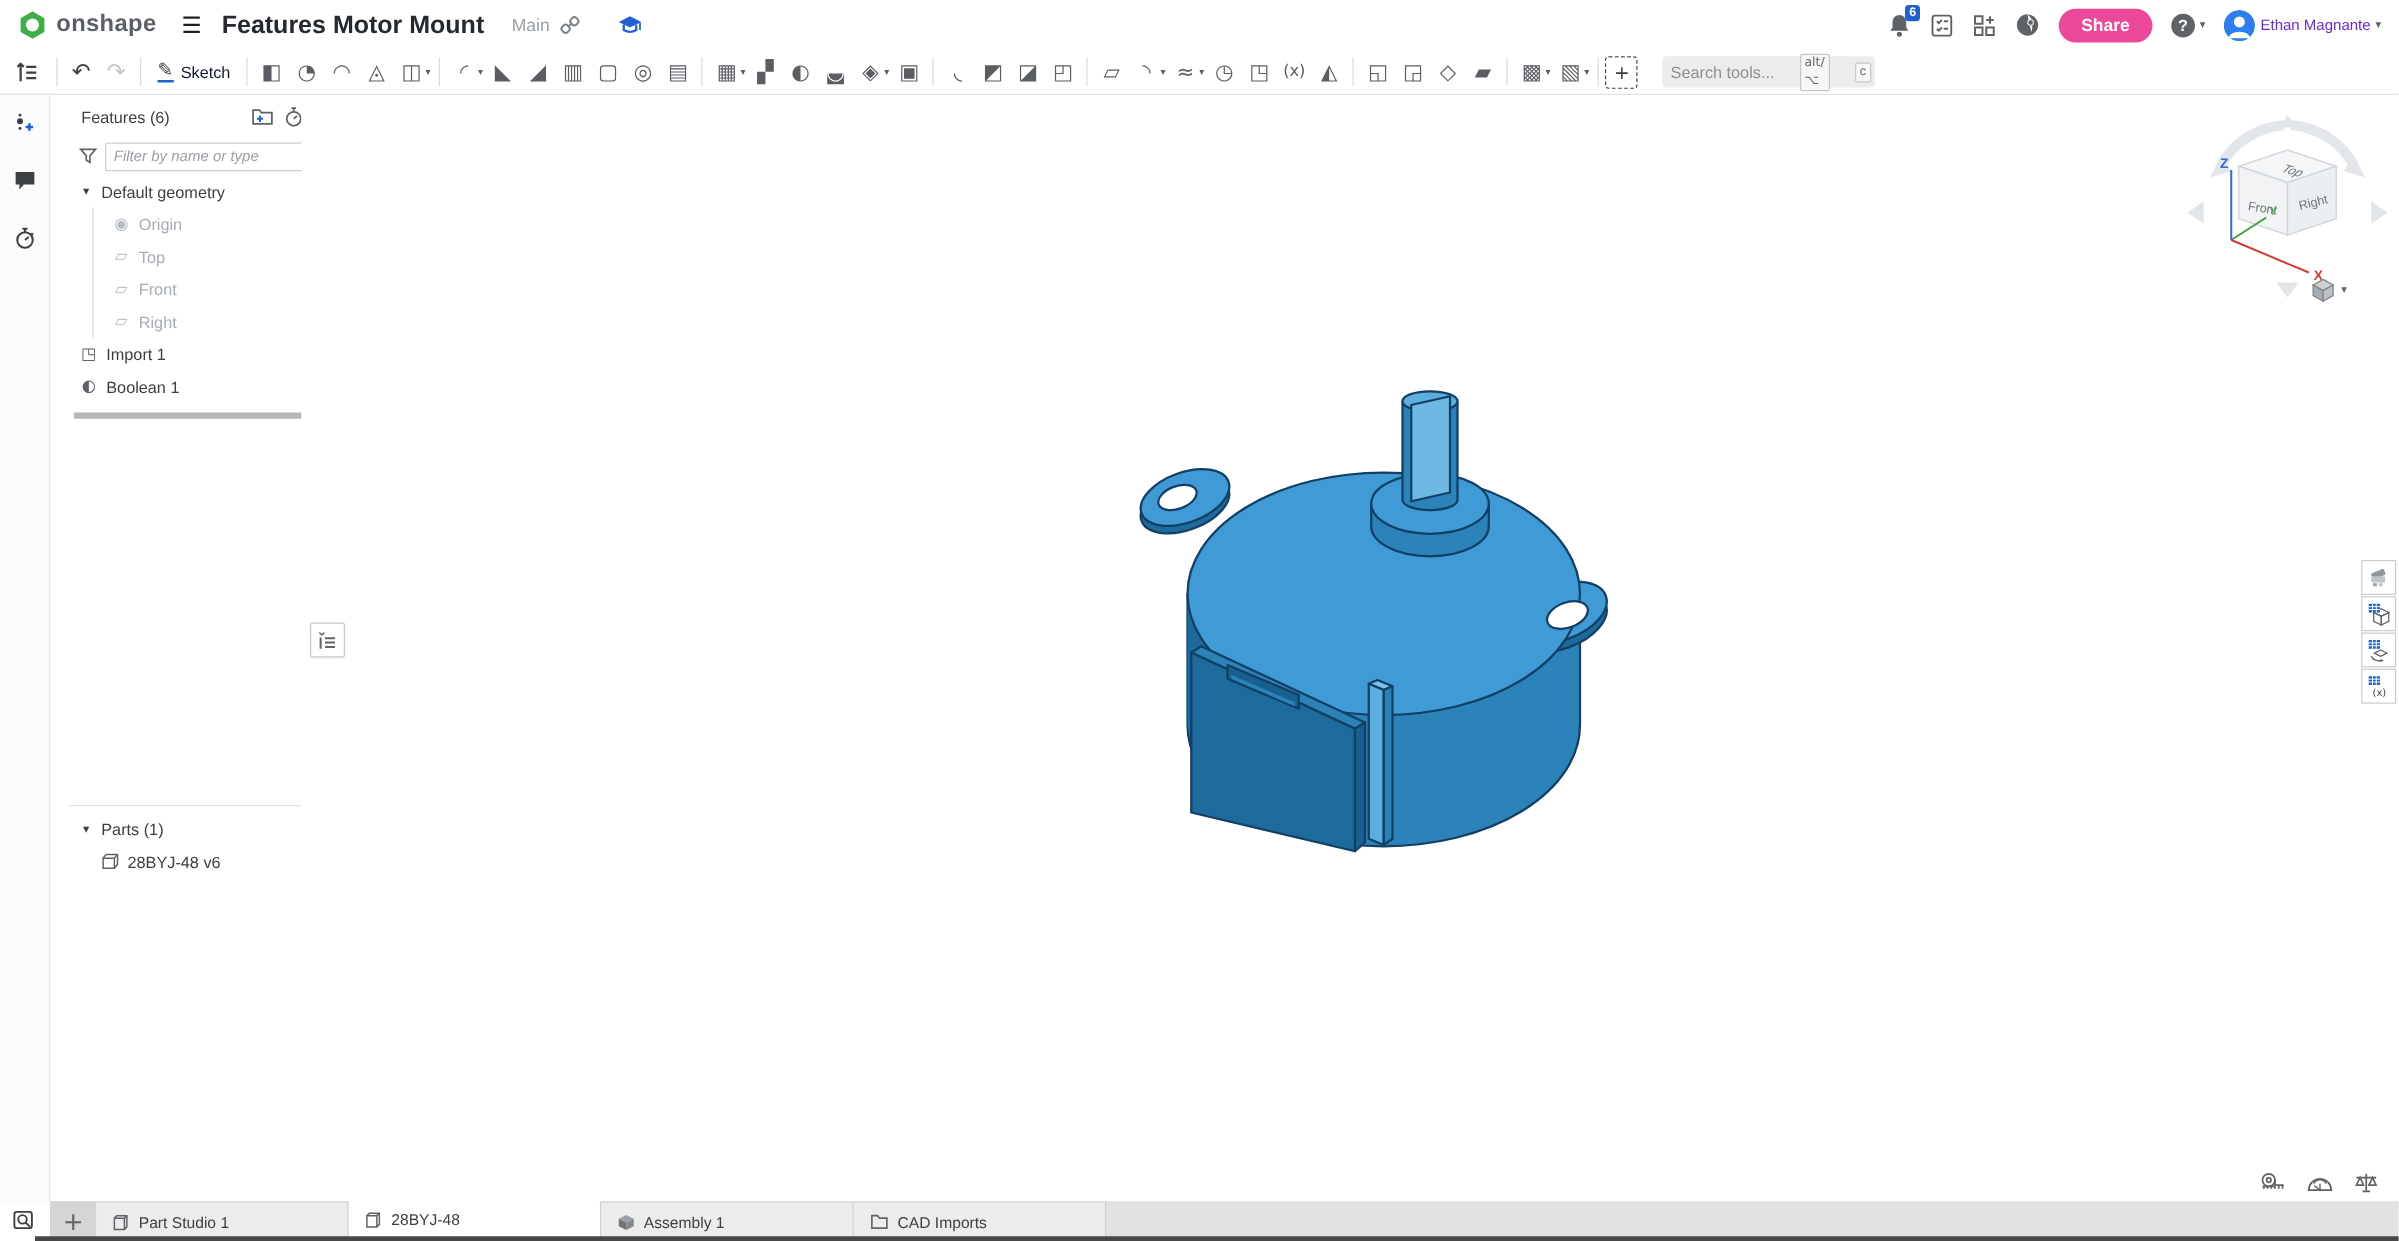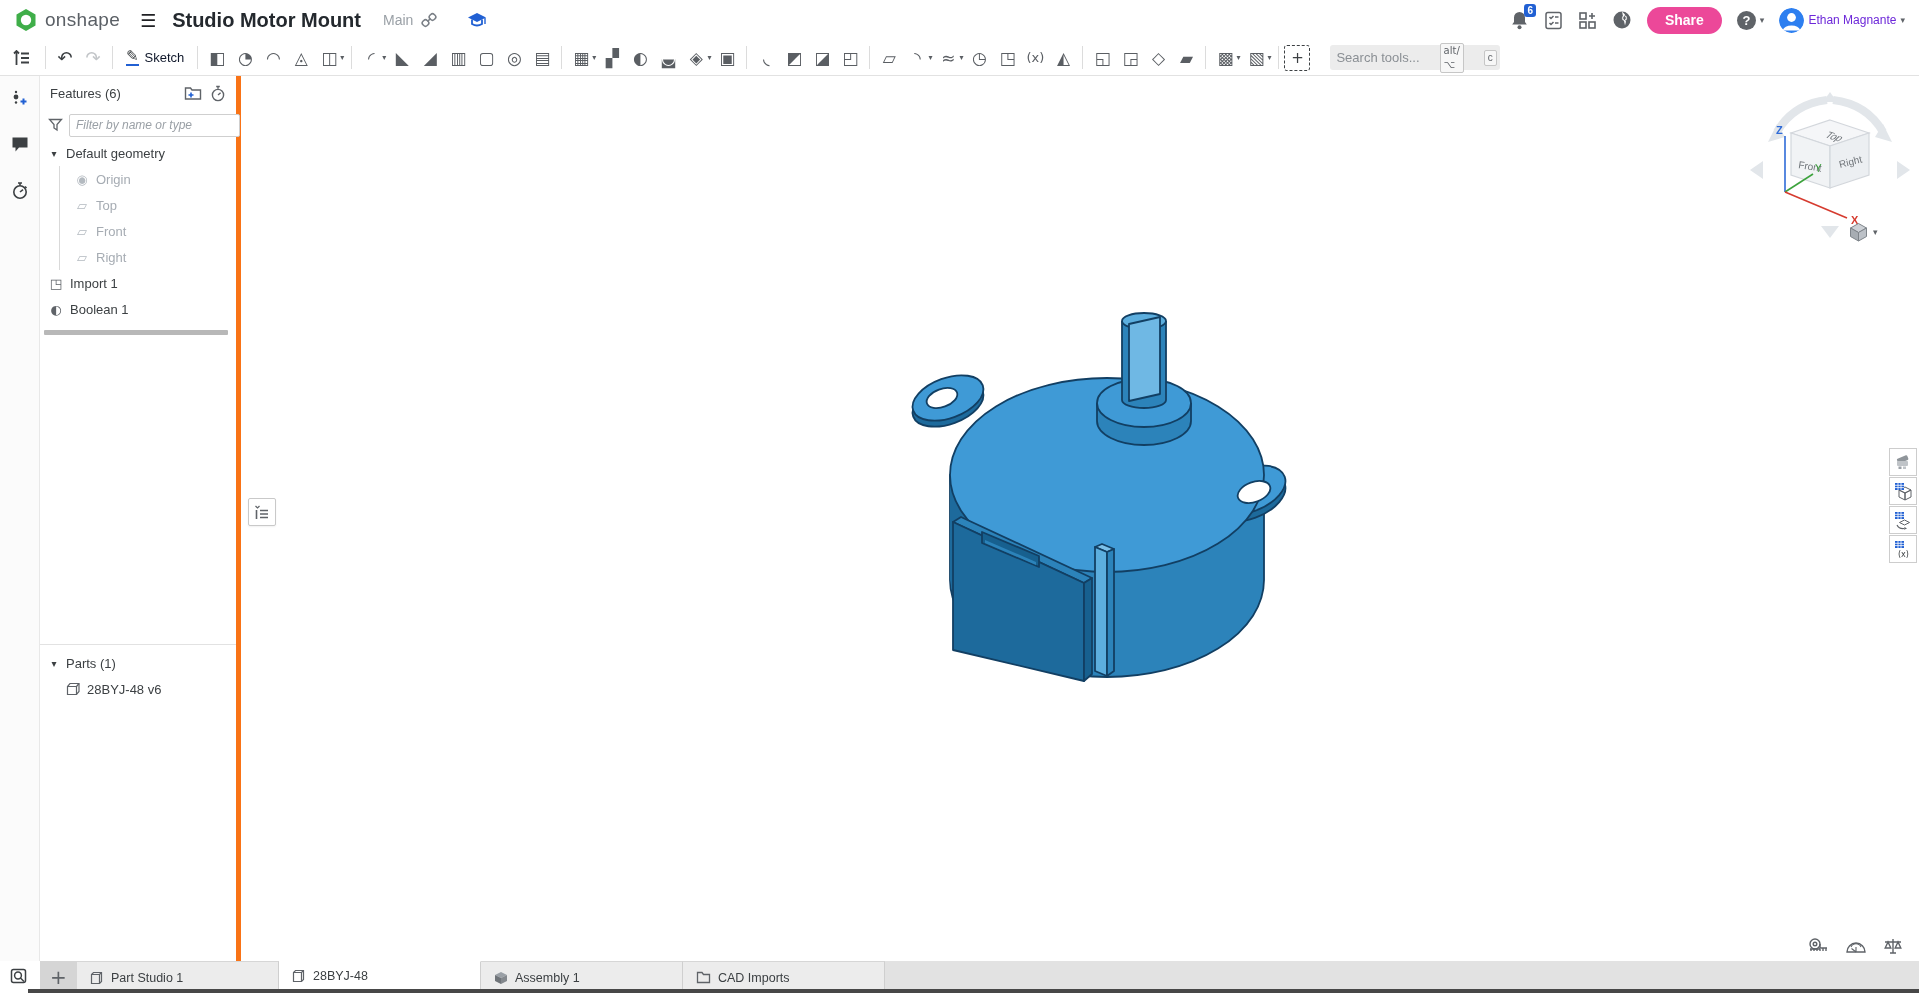--- a/index.html
+++ b/index.html
@@ -4,21 +4,21 @@
 <style>
   html,body{margin:0;padding:0}
   body{width:1919px;height:993px;position:relative;overflow:hidden;background:#fff;
        font-family:"Liberation Sans",sans-serif;color:#202124;-webkit-font-smoothing:antialiased}
   .glyph{font-family:"DejaVu Sans",sans-serif}
 
   
   .top{position:absolute;left:0;top:0;right:0;height:40px;display:flex;align-items:center;
        padding:0 14px;box-sizing:border-box;background:#fff}
   .logo{display:flex;align-items:center;gap:7px;cursor:pointer}
-  .logotext{font-size:19px;font-weight:400;color:#5b6066;letter-spacing:.3px}
+  .logotext{font-size:19px;font-weight:700;color:#5b6066;letter-spacing:.3px}
   .hamburger{font-size:18px;color:#202124;margin-left:20px;cursor:pointer}
   .doctitle{font-size:20px;font-weight:700;color:#24292e;margin-left:16px;white-space:nowrap}
   .wsname{font-size:14px;color:#9aa0a6;margin-left:22px}
   .iconbtn{display:flex;align-items:center;justify-content:center;cursor:pointer;position:relative}
   .top-right{margin-left:auto;display:flex;align-items:center;gap:15px}
   .badge{position:absolute;top:-6px;right:-7px;background:#2160d3;color:#fff;font-size:10px;
          line-height:13px;padding:0 3px;border-radius:3px;font-weight:700}
   .share{background:#ec4899;color:#fff;border:none;border-radius:14px;height:27px;padding:0 18px;
          font-size:14px;font-weight:600;cursor:pointer;font-family:inherit}
   .helpwrap{display:flex;align-items:center;gap:4px}
@@ -50,22 +50,22 @@
   .kbd{font-size:10px;color:#5f6368;background:#f7f7f7;border:1px solid #c6c6c6;border-radius:2px;
        padding:0 3px;line-height:14px}
 
   
   .rail{position:absolute;left:0;top:76px;width:40px;bottom:32px;background:#fbfbfb;
         border-right:1px solid #e8e8e8;display:flex;flex-direction:column;align-items:center;
         padding-top:10px;gap:22px;box-sizing:border-box}
   .rail .iconbtn{width:24px;height:24px}
 
   
-  .panel{position:absolute;left:40px;top:76px;width:201px;bottom:32px;background:#fff;
-         border-right:5px solid #f97316;box-sizing:border-box;font-size:13px;color:#3c4043}
+  .panel{position:absolute;left:55px;top:76px;width:201px;bottom:32px;background:#fff;
+         border-right:3px solid #f97316;box-sizing:border-box;font-size:13px;color:#3c4043}
   .phead{height:34px;display:flex;align-items:center;padding:0 10px;gap:8px}
   .ptitle{flex:1;font-size:13px;color:#3c4043}
   .filterrow{height:30px;display:flex;align-items:center;gap:6px;padding:0 8px}
   .filterinput{flex:1;height:21px;border:1px solid #cfcfcf;border-radius:2px;font-size:12px;
                padding:0 6px;font-family:inherit;color:#3c4043;font-style:italic}
   .filterinput::placeholder{color:#9aa0a6;font-style:italic}
   .trow{height:26px;display:flex;align-items:center;gap:6px;padding-left:8px;cursor:pointer;white-space:nowrap}
   .tchev{font-size:10px;color:#3c4043;width:12px;text-align:center}
   .kids{margin-left:19px;border-left:1px solid #d9d9d9}
   .kids .trow{padding-left:14px;color:#a6acb3}
@@ -108,21 +108,21 @@
 <div class="top">
   <span class="logo">
     <svg width="24" height="24" viewBox="0 0 24 24">
       <polygon points="12,1 21.5,6.5 21.5,17.5 12,23 2.5,17.5 2.5,6.5" fill="#3fae49"></polygon>
       <circle cx="12" cy="12" r="5.2" fill="#fff"></circle>
       <path d="M12 6.8 a5.2 5.2 0 0 1 0 10.4 a2.6 2.6 0 0 0 0 -10.4" fill="#2e8540"></path>
     </svg>
     <span class="logotext">onshape</span>
   </span>
   <span class="hamburger glyph">☰</span>
-  <span class="doctitle">Studio Motor Mount</span>
+  <span class="doctitle">Features Motor Mount</span>
   <span class="wsname">Main</span>
   <span class="iconbtn" style="margin-left:8px">
     <svg width="16" height="16" viewBox="0 0 16 16" fill="none" stroke="#7b8087" stroke-width="1.6">
       <path d="M6.5 9.5 L9.5 6.5"></path>
       <rect x="1.5" y="8" width="6" height="6" rx="2.4" transform="rotate(-45 4.5 11)"></rect>
       <rect x="8.5" y="2" width="6" height="6" rx="2.4" transform="rotate(-45 11.5 5)"></rect>
     </svg>
   </span>
   <span class="iconbtn" style="margin-left:30px">
     <svg width="20" height="18" viewBox="0 0 20 18">

